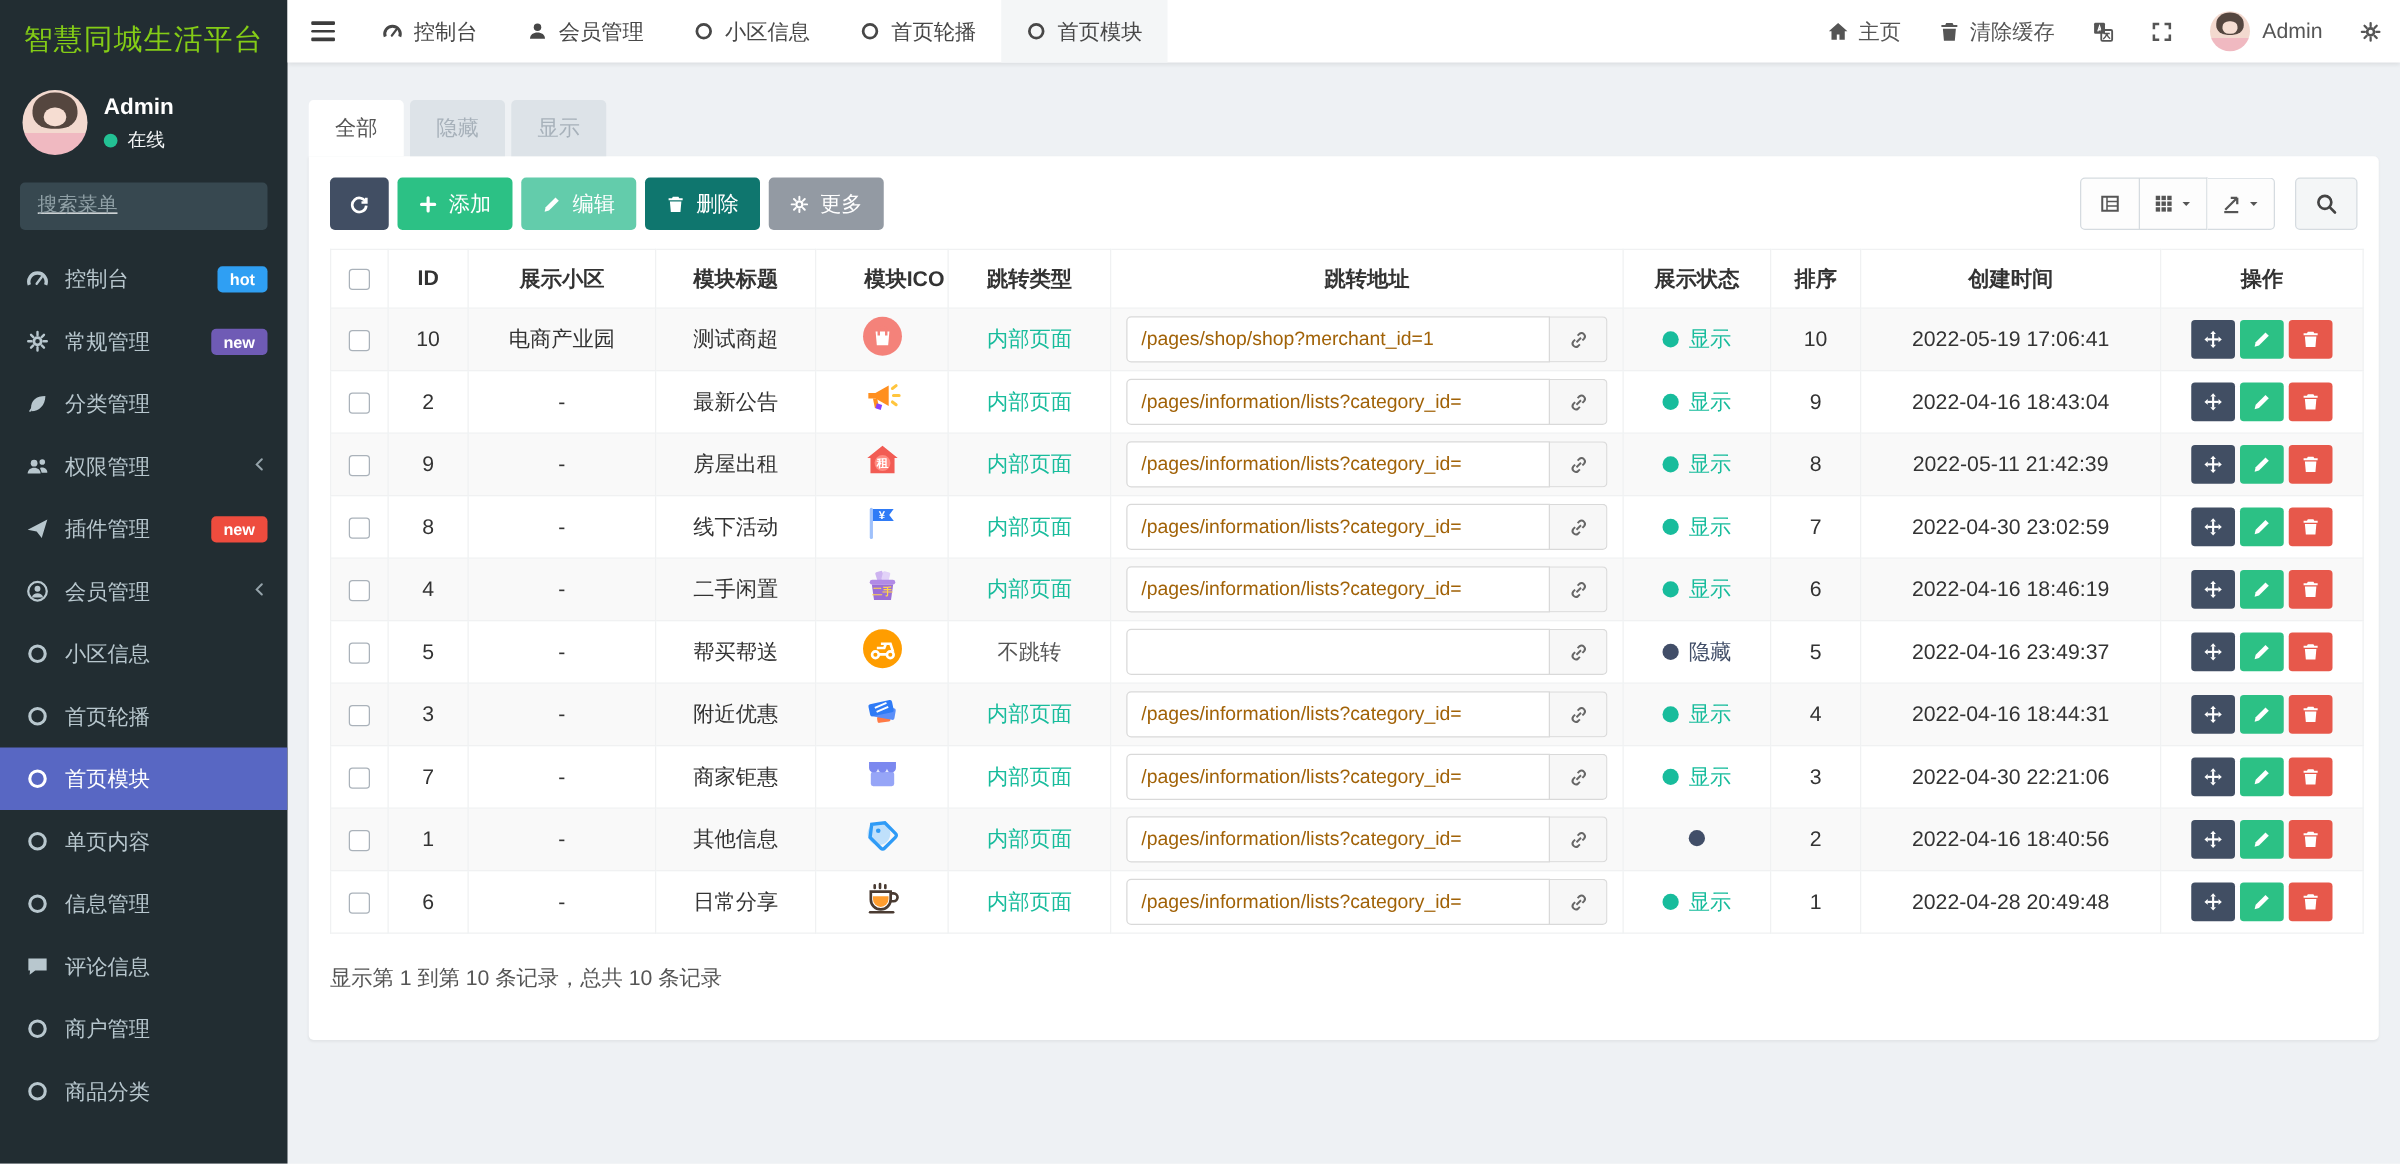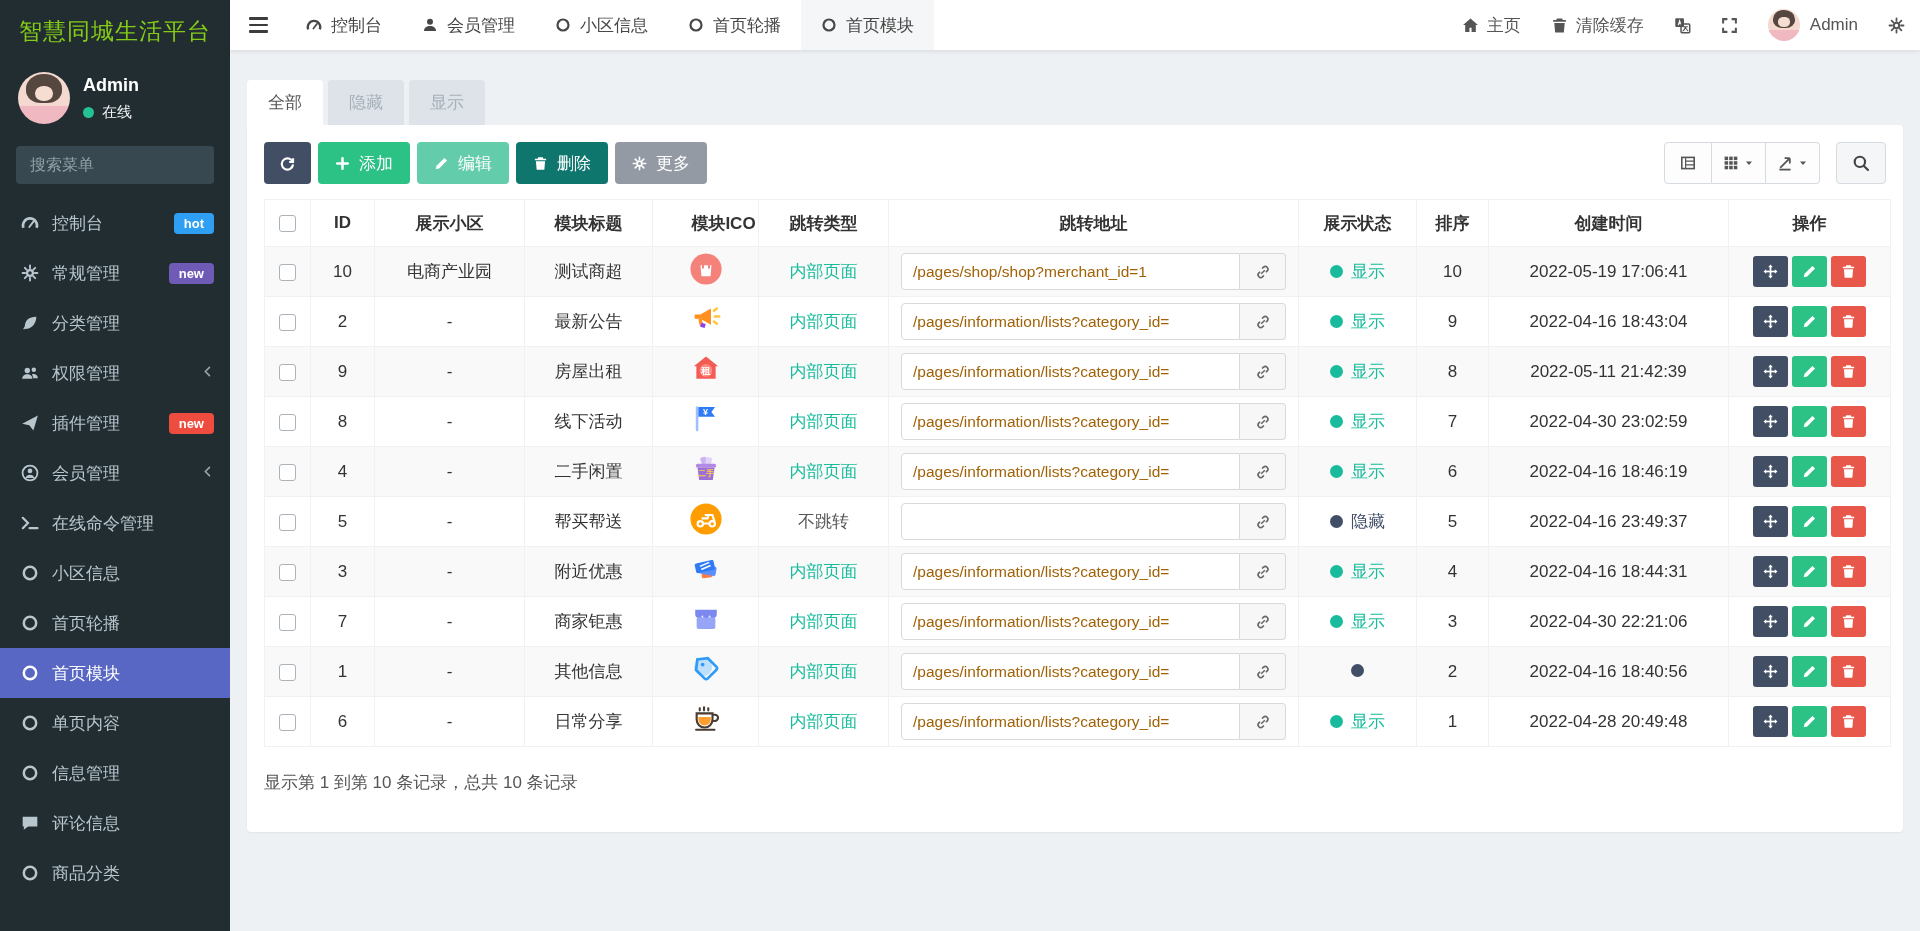--- a/index.html
+++ b/index.html
@@ -19,21 +19,21 @@
   .avatar::before { content: ""; position: absolute; top: 4%; left: 16%; width: 68%; height: 56%;
     background: #55463f; border-radius: 50% 50% 42% 42%; }
   .avatar::after { content: ""; position: absolute; top: 26%; left: 32%; width: 36%; height: 30%;
     background: #f6ddd2; border-radius: 46%; }
   .avatar.small { width: 32px; height: 32px; }
   .user-name { color: #fff; font-weight: bold; font-size: 18px; margin-bottom: 7px; }
   .user-status { display: flex; align-items: center; gap: 8px; font-size: 15px; color: #f3f5f6; }
   .odot { width: 11px; height: 11px; border-radius: 50%; background: #23c194; }
   .sidebar-search { margin: 8px 16px 14px; position: relative; }
   .sidebar-search input { width: 100%; height: 38px; background: #374850; border: none; border-radius: 4px;
-    color: #a3a3a3; font-size: 16px; padding: 0 38px 0 14px; outline: none; font-family: inherit; }
+    color: #ffffff; font-size: 16px; padding: 0 38px 0 14px; outline: none; font-family: inherit; text-decoration: underline; }
   .sidebar-search input::placeholder { color: #90a0a6; }
   .sidebar-search .ico { position: absolute; right: 12px; top: 10px; color: #90a0a6; }
   .menu { flex: 1; overflow: hidden; }
   .menu-item { height: 50px; display: flex; align-items: center; gap: 13px; padding: 0 16px 0 20px;
     font-size: 17px; cursor: pointer; color: #b8c7ce; }
   .menu-item.active { background: #5867c3; color: #fff; }
   .menu-item .ico { width: 19px; display: flex; justify-content: center; }
   .menu-item .ico svg { width: 18px; height: 18px; }
   .mbadge { margin-left: auto; font-size: 13px; font-weight: bold; color: #fff; padding: 3px 10px; border-radius: 4px; }
   .mchev { margin-left: auto; color: #95a3aa; }
@@ -204,29 +204,20 @@
             </svg>
           </span>
           <span>会员管理</span>
           <span class="mchev"><svg viewBox="0 0 16 16" aria-hidden="true">
               <path d="M10.4 3L5.4 8l5 5" fill="none" stroke="currentColor" stroke-width="2" stroke-linecap="round"></path>
             </svg></span>
         </div>
         <div class="menu-item">
           <span class="ico">
             <svg viewBox="0 0 16 16" aria-hidden="true">
-              <path d="M1.6 3.4L6.2 8l-4.6 4.6" fill="none" stroke="currentColor" stroke-width="2" stroke-linecap="round"></path>
-              <path d="M7.6 12.6h7" stroke="currentColor" stroke-width="2" stroke-linecap="round"></path>
-            </svg>
-          </span>
-          <span>在线命令管理</span>
-        </div>
-        <div class="menu-item">
-          <span class="ico">
-            <svg viewBox="0 0 16 16" aria-hidden="true">
               <circle cx="8" cy="8" r="5.5" fill="none" stroke="currentColor" stroke-width="2.2"></circle>
             </svg>
           </span>
           <span>小区信息</span>
         </div>
         <div class="menu-item">
           <span class="ico">
             <svg viewBox="0 0 16 16" aria-hidden="true">
               <circle cx="8" cy="8" r="5.5" fill="none" stroke="currentColor" stroke-width="2.2"></circle>
             </svg>
@@ -257,20 +248,28 @@
           </span>
           <span>信息管理</span>
         </div>
         <div class="menu-item">
           <span class="ico">
             <svg viewBox="0 0 16 16" aria-hidden="true">
               <path d="M1.5 2.4h13v8.6H6.4L2.4 14l.3-3H1.5z" fill="currentColor"></path>
             </svg>
           </span>
           <span>评论信息</span>
+        </div>
+        <div class="menu-item">
+          <span class="ico">
+            <svg viewBox="0 0 16 16" aria-hidden="true">
+              <circle cx="8" cy="8" r="5.5" fill="none" stroke="currentColor" stroke-width="2.2"></circle>
+            </svg>
+          </span>
+          <span>商户管理</span>
         </div>
         <div class="menu-item">
           <span class="ico">
             <svg viewBox="0 0 16 16" aria-hidden="true">
               <circle cx="8" cy="8" r="5.5" fill="none" stroke="currentColor" stroke-width="2.2"></circle>
             </svg>
           </span>
           <span>商品分类</span>
         </div>
       </nav>

